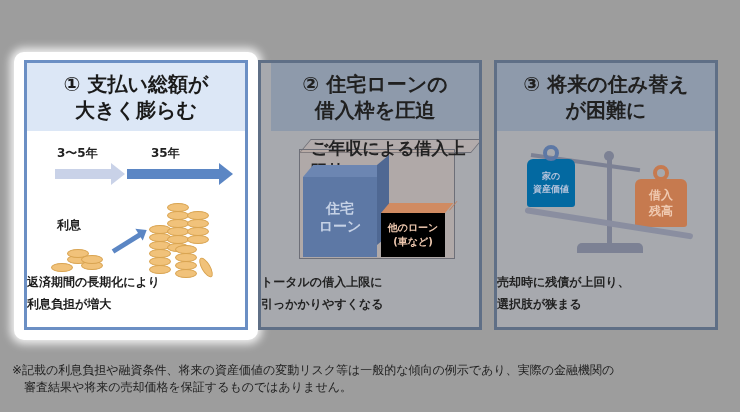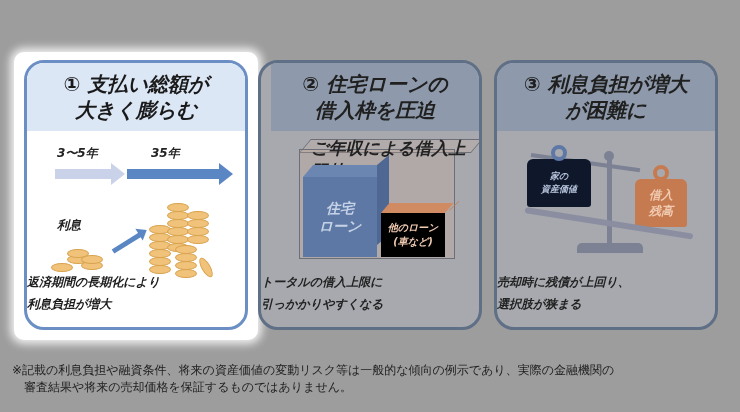--- a/index.html
+++ b/index.html
@@ -14,23 +14,22 @@
     left: 14px; top: 52px; width: 244px; height: 288px;
     background: #ffffff;
     border-radius: 10px;
     box-shadow: 0 0 8px 4px rgba(255,255,255,0.85);
   }
   .panel {
     position: absolute;
     top: 60px;
     width: 224px; height: 270px;
     border: 3px solid #b91c1c;
-    border-radius: 20px;
+    border-radius: 0;
     overflow: hidden;
-    font-style: italic;
   }
   .panel.active { border-color: #6b8fc4; background: #ffffff; }
   .panel.dim { background: #a7a9ae; border-color: #5f6f86; }
   .panel-head {
     height: 68px;
     display: flex; align-items: center; justify-content: center;
     text-align: center;
     font-weight: bold;
     font-size: 20px;
     line-height: 26px;
@@ -121,21 +120,21 @@
   }
   .weight {
     position: absolute; display: flex; align-items: center; justify-content: center;
     text-align: center; white-space: pre-line; font-weight: bold;
     border-radius: 6px 6px 3px 3px;
   }
   .weight .ring {
     position: absolute; left: 50%; top: -14px; width: 16px; height: 16px; margin-left: -8px;
     border-radius: 50%; border: 4px solid currentColor;
   }
-  .weight.asset { left: 30px; top: 28px; width: 64px; height: 48px; background: #0f172a; color: #5d78a5; }
+  .weight.asset { left: 30px; top: 28px; width: 48px; height: 48px; background: #0369a1; color: #5d78a5; }
   .weight.asset span { color: #b7c4dc; font-size: 9px; line-height: 13px; }
   .weight.debt { left: 138px; top: 48px; width: 52px; height: 48px; background: #c67a4f; color: #c67a4f; }
   .weight.debt span { color: #efc9b0; font-size: 12px; line-height: 16px; }
 
   .footnote {
     position: absolute; left: 12px; top: 362px; width: 725px;
     font-size: 12px; line-height: 17px; color: #1e1e1e;
     white-space: pre-line;
   }
 </style>
@@ -201,21 +200,21 @@
 ローン</span></div>
     <div class="block other"><span>他のローン
 (車など)</span></div>
     <div class="burst">⟋</div>
   </div>
   <div class="panel-caption">トータルの借入上限に
 引っかかりやすくなる</div>
 </div>
 
 <div class="panel dim" style="left:494px;">
-  <div class="panel-head">③ 利息負担が増大
+  <div class="panel-head">③ 将来の住み替え
 が困難に</div>
   <div class="panel-body">
     <div class="beam"></div>
     <div class="post"></div>
     <div class="pivot"></div>
     <div class="base"></div>
     <div class="weight asset">
       <div class="ring"></div>
       <span>家の
 資産価値</span>

